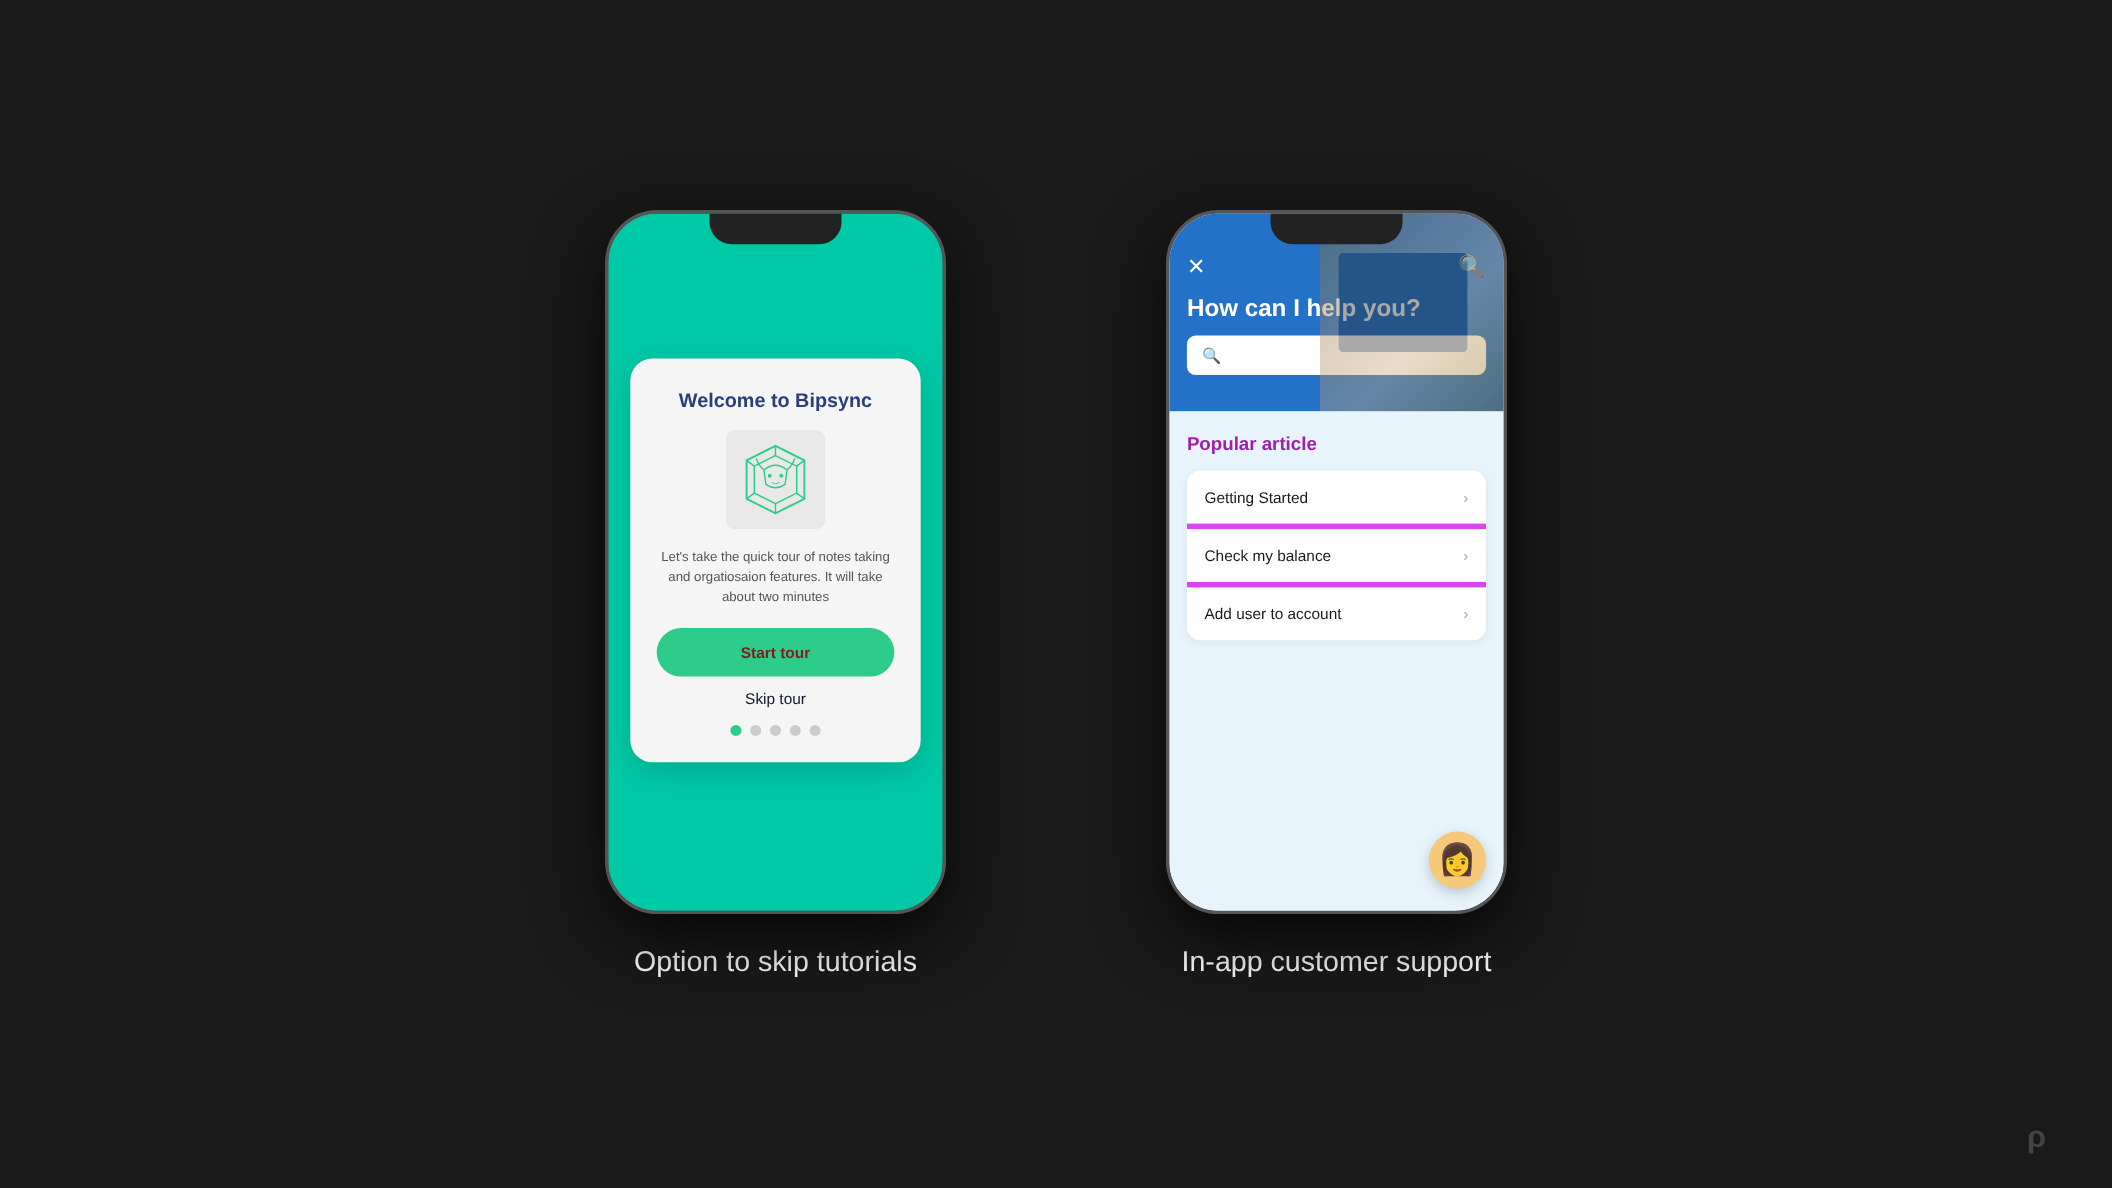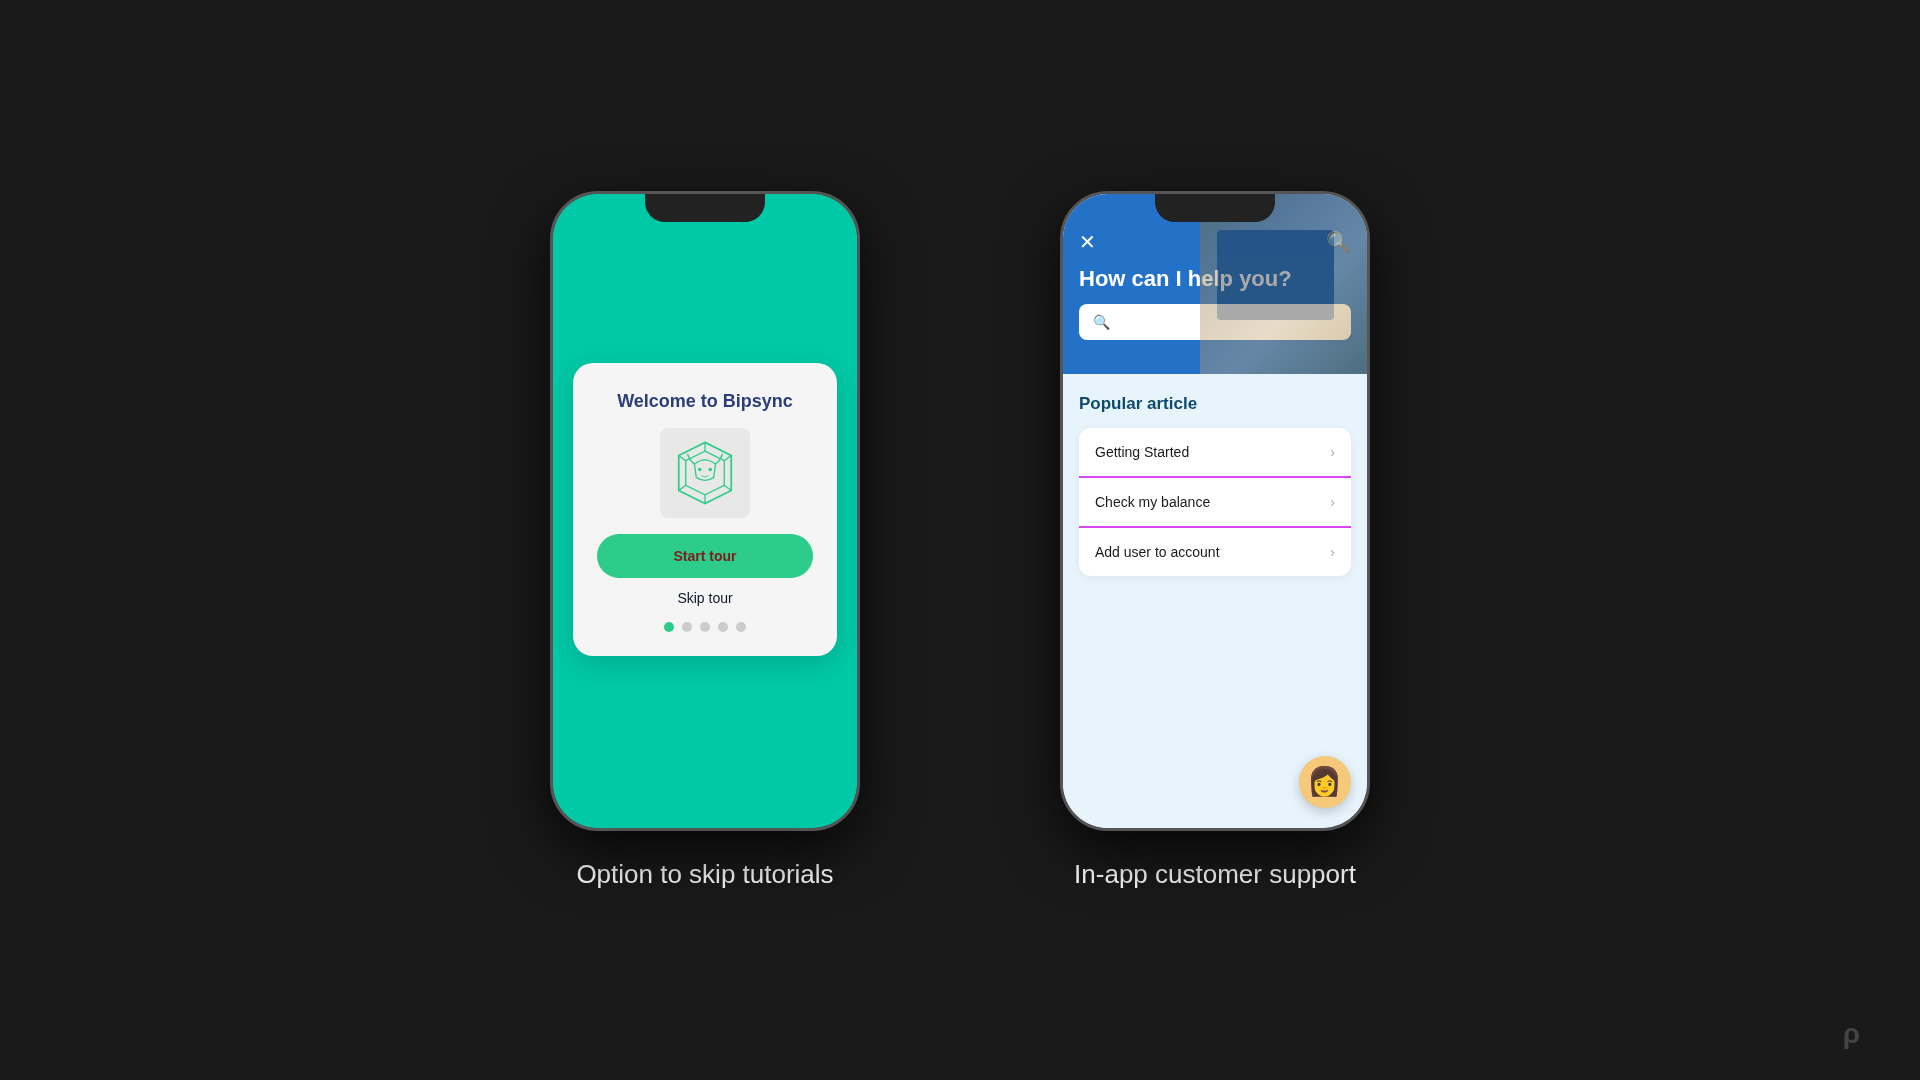--- a/index.html
+++ b/index.html
@@ -255,36 +255,36 @@
 
     .help-body {
       flex: 1;
       background: #e8f4fc;
       padding: 20px 16px;
       overflow: hidden;
     }
     .popular-title {
       font-size: 17px;
       font-weight: 700;
-      color: #0c4a6e;
+      color: #a21caf;
       margin-bottom: 14px;
     }
     .article-card {
       background: #fff;
       border-radius: 12px;
       padding: 0;
       overflow: hidden;
       box-shadow: 0 2px 8px rgba(0,0,0,0.06);
     }
     .article-item {
       display: flex;
       align-items: center;
       justify-content: space-between;
       padding: 16px 16px;
-      border-bottom: 2px solid #d946ef;
+      border-bottom: 5px solid #d946ef;
       cursor: pointer;
     }
     .article-item:last-child {
       border-bottom: none;
       align-items: flex-end;
     }
     .article-item-text {
       font-size: 14px;
       color: #1a1a1a;
     }
@@ -352,20 +352,21 @@
               <line x1="10" y1="20" x2="18" y2="26" stroke="#2ecc8a" stroke-width="1.5"></line>
 
               <path d="M28 30 Q40 20 52 30 L50 45 Q40 52 30 45 Z" stroke="#2ecc8a" stroke-width="1.5" fill="none"></path>
               <path d="M28 30 Q22 25 20 18" stroke="#2ecc8a" stroke-width="1.5" fill="none"></path>
               <path d="M52 30 Q58 25 60 18" stroke="#2ecc8a" stroke-width="1.5" fill="none"></path>
               <circle cx="34" cy="36" r="2" fill="#2ecc8a"></circle>
               <circle cx="46" cy="36" r="2" fill="#2ecc8a"></circle>
               <path d="M36 43 Q40 46 44 43" stroke="#2ecc8a" stroke-width="1" fill="none"></path>
             </svg>
           </div>
+          <div class="modal-desc">Let's take the quick tour of notes taking and orgatiosaion features. It will take about two minutes</div>
           <button class="btn-start-tour">Start tour</button>
           <button class="btn-skip-tour">Skip tour</button>
           <div class="dots">
             <div class="dot active"></div>
             <div class="dot"></div>
             <div class="dot"></div>
             <div class="dot"></div>
             <div class="dot"></div>
           </div>
         </div>

